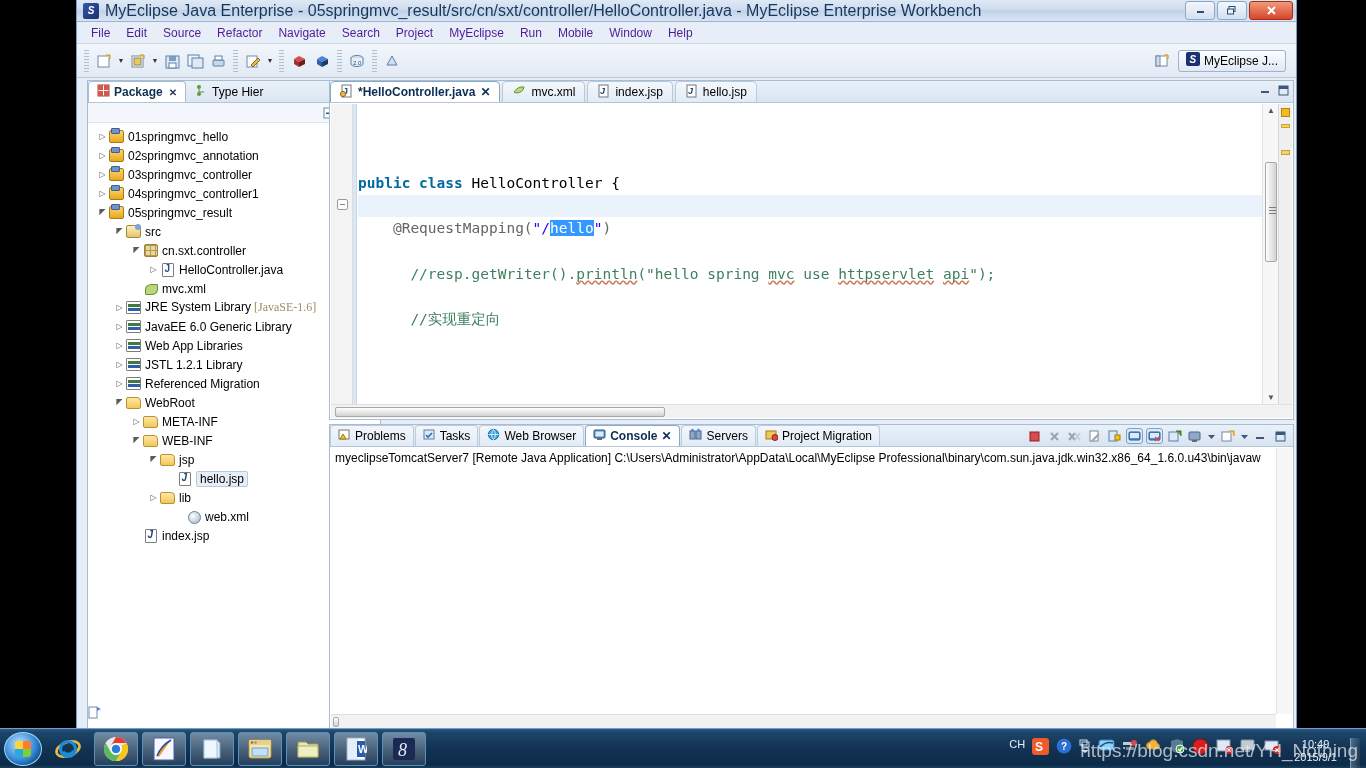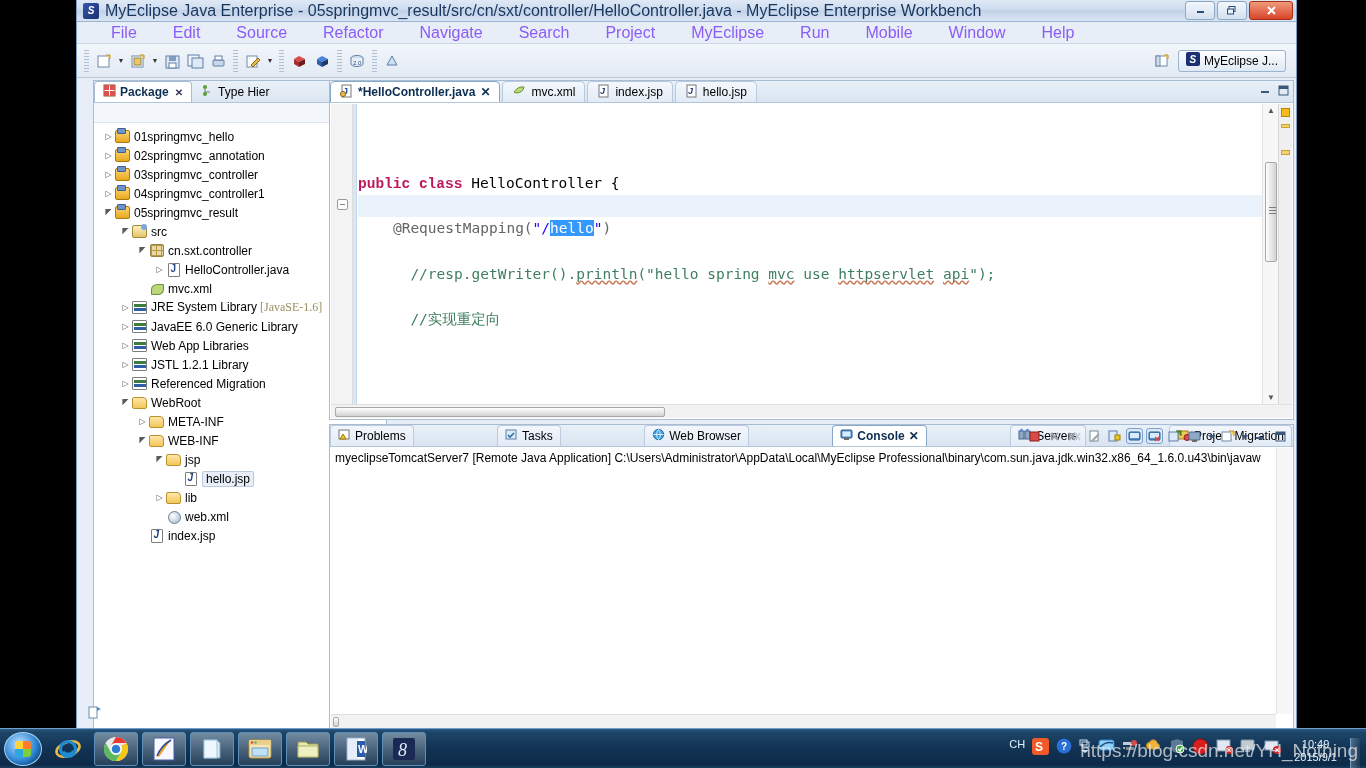--- a/index.html
+++ b/index.html
@@ -31,21 +31,21 @@
     display:flex;align-items:center;justify-content:center;color:#fff;font-size:10px;font-style:italic;font-weight:bold;}
   .titlebar .tt { font-size:16px; color:#17365d; white-space:nowrap; }
   .wbtns { position:absolute; right:3px; top:1px; display:flex; gap:2px;}
   .wbtn { width:30px;height:19px;border:1px solid #8ba7c4;border-radius:3px;
     background:linear-gradient(to bottom,#f3f7fc,#d3e0ef);
     display:flex;align-items:center;justify-content:center;color:#2a4d78;font-size:11px;}
   .wbtn.close{ background:linear-gradient(to bottom,#f09a7a,#d8452a); border-color:#a33015;color:#fff;font-weight:bold;width:44px;}
 
   
   .menubar { height:22px; background:#e8eef7; display:flex; align-items:center; padding-left:6px; border-bottom:1px solid #cad8e8;}
-  .menubar .mi { padding:2px 8px; font-size:16px; color:#8b5cf6; cursor:default;margin-left:20px;}
+  .menubar .mi { padding:2px 8px; font-size:12px; color:#4c1d95; cursor:default;}
 
   
   .toolbar { height:32px; background:linear-gradient(to bottom,#f2f6fb,#e2eaf4);
     border-bottom:1px solid #bcc9da; display:flex; align-items:center; padding:0 4px; gap:1px;}
   .tgrip { width:5px;height:22px; background:
       repeating-linear-gradient(to bottom,#9fb3c9 0 1px,transparent 1px 3px);
       margin:0 3px; opacity:.8;}
   .tbtn { width:22px;height:22px; display:flex;align-items:center;justify-content:center; border-radius:3px;}
   .tarr { width:10px;height:22px;display:flex;align-items:center;justify-content:center;font-size:7px;color:#333;}
   .persp { margin-left:auto; display:flex; align-items:center; gap:4px; padding-right:6px;}
@@ -64,21 +64,21 @@
   .vtab.active { background:#fff; border-color:#a8bdd4; border-top:1px solid #a8bdd4;
      border-top-left-radius:4px;border-top-right-radius:4px; font-weight:bold; color:#103050; z-index:2;}
   .vtab .x { font-size:10px; color:#335; margin-left:2px;}
   .viewbtns { position:absolute; right:2px; top:3px; display:flex; gap:3px; align-items:center;}
   .vb { width:14px;height:13px; display:flex;align-items:center;justify-content:center; font-size:9px;color:#2d4a6b;}
 
   .vtoolbar { height:20px; background:#f4f7fb; border-bottom:1px solid #dde6f0;
      display:flex; align-items:center; justify-content:flex-end; gap:5px; padding-right:6px;}
 
   
-  #pkg { left:16px; top:2px; width:294px; bottom:2px; }
+  #pkg { left:10px; top:2px; width:294px; bottom:2px; }
   .tree { position:absolute; left:1px; right:1px; top:43px; bottom:1px; overflow:hidden; background:#fff; padding-top:3px;}
   .trow { height:19px; display:flex; align-items:center; font-size:12px; white-space:nowrap; }
   .twist { width:11px;height:11px;display:flex;align-items:center;justify-content:center;font-size:8px;color:#5a5a5a;flex:none;}
   .ticon { width:17px;height:16px;display:flex;align-items:center;justify-content:center;flex:none;margin-right:3px;}
   .tlabel { color:#000; }
   .tlabel .dim { color:#9a8f5e;font-family:Liberation Serif, serif; }
   .trow.sel .tlabel { background:#e8eef8; border:1px solid #b9c9dd; border-radius:2px; padding:0 3px;}
 
   
   .i-proj{width:15px;height:13px;background:linear-gradient(to bottom,#ffd470,#e8a81e);border:1px solid #a87a12;border-radius:2px;position:relative;}
@@ -111,40 +111,40 @@
   .etab.active{ background:#fff; font-weight:bold; color:#0c2d52; border-color:#8aa9c9;}
   .edbtns { position:absolute; right:3px; top:3px; display:flex; gap:4px;}
   .codewrap { position:absolute; left:1px; right:1px; top:23px; bottom:1px; background:#fff; overflow:hidden;}
   .gutter { position:absolute; left:0; top:0; bottom:14px; width:22px; background:#f3f3f3; border-right:1px solid #dcdcdc;}
   .fold { position:absolute; left:6px; width:11px;height:11px;border:1px solid #9a9a9a;background:#fff;border-radius:2px;
      display:flex;align-items:center;justify-content:center;font-size:9px;line-height:9px;color:#444;}
   .bluebar { position:absolute; left:22px; top:0; bottom:14px; width:4px; background:#dbe7f5; border-right:1px solid #c4d6ea;}
   .code { position:absolute; left:27px; top:0; right:30px; bottom:14px;
      font-family:"DejaVu Sans Mono","Liberation Mono",monospace; font-size:14.5px; line-height:22.7px; white-space:pre; color:#000;}
   .code .ln { height:22.7px; }
-  .kw { color:#be185d; font-weight:bold;font-family:Liberation Mono, monospace; }
+  .kw { color:#0369a1; font-weight:bold; }
   .ann { color:#646464; }
   .str { color:#2a00ff; }
   .cmt { color:#3f7f5f; }
   .hl { background:#3399ff; color:#fff; }
   .cur-line { position:absolute; left:27px; right:30px; height:22.7px; background:#eaf2fb; }
   .sq { text-decoration:underline wavy #c87a5a; text-decoration-skip-ink:none;}
   .vscroll { position:absolute; right:14px; top:0; bottom:14px; width:16px; background:#f7f7f7; border-left:1px solid #e2e2e2;}
   .vthumb { position:absolute; left:2px; width:12px; background:linear-gradient(to right,#fefefe,#d2d2d2);
      border:1px solid #a9a9a9; border-radius:2px;}
   .sarr { position:absolute; left:4px; font-size:8px; color:#555; }
   .ovr { position:absolute; right:0; top:0; bottom:14px; width:14px; background:#f0f0f0; border-left:1px solid #d8d8d8;}
   .ovrmark { position:absolute; right:2px; width:9px;height:9px; }
   .hscroll { position:absolute; left:0; right:0; bottom:0; height:14px; background:#f2f2f2; border-top:1px solid #e0e0e0;}
   .hthumb { position:absolute; top:2px; height:10px; background:linear-gradient(to bottom,#fefefe,#d2d2d2);border:1px solid #a9a9a9;border-radius:2px;}
 
   
   #console { left:252px; top:346px; right:2px; bottom:2px; }
   .ctabs { height:22px; background:linear-gradient(to bottom,#e9f0f8,#d9e4f1); display:flex; align-items:flex-end;
-     border-bottom:1px solid #b3c5da; position:relative;justify-content:space-between;}
+     border-bottom:1px solid #b3c5da; position:relative;}
   .ctab { height:21px;display:flex;align-items:center;gap:4px;padding:0 7px;font-size:12px;
      border:1px solid #bccbdd;border-bottom:none;border-top-left-radius:4px;border-top-right-radius:4px;
      background:linear-gradient(to bottom,#f3f7fc,#e2ebf6);margin-right:1px;white-space:nowrap;}
   .ctab.active{background:#fff;font-weight:bold;color:#0c2d52;border-color:#8aa9c9;}
   .ctools { position:absolute; right:4px; top:3px; display:flex; align-items:center; gap:3px;}
   .ctl { width:17px;height:16px;display:flex;align-items:center;justify-content:center;}
   .ctl.box{border:1px solid #7da3cb;border-radius:3px;background:#dbe9f8;}
   .consolebody{ position:absolute;left:1px;right:1px;top:23px;bottom:1px;background:#fff;overflow:hidden;}
   .conline { font-family:"Liberation Sans",sans-serif; font-size:12px; padding:3px 4px 0 4px; white-space:nowrap; color:#000;}
   .chs { position:absolute;left:0;right:16px;bottom:0;height:14px;background:#f2f2f2;border-top:1px solid #e0e0e0;}
@@ -519,21 +519,21 @@
               </span>
               <span class="tlabel">hello.jsp</span>
             </div>
             <div class="trow" style="padding-left: 59px;">
               <span class="twist">▷</span>
               <span class="ticon">
                 <span class="i-fold"></span>
               </span>
               <span class="tlabel">lib</span>
             </div>
-            <div class="trow" style="padding-left: 59px;">
+            <div class="trow" style="padding-left: 85px;">
               <span class="twist">&nbsp;</span>
               <span class="ticon">
                 <span class="i-webxml"></span>
               </span>
               <span class="tlabel">web.xml</span>
             </div>
             <div class="trow" style="padding-left: 42px;">
               <span class="twist">&nbsp;</span>
               <span class="ticon">
                 <span class="i-jsp"></span>

